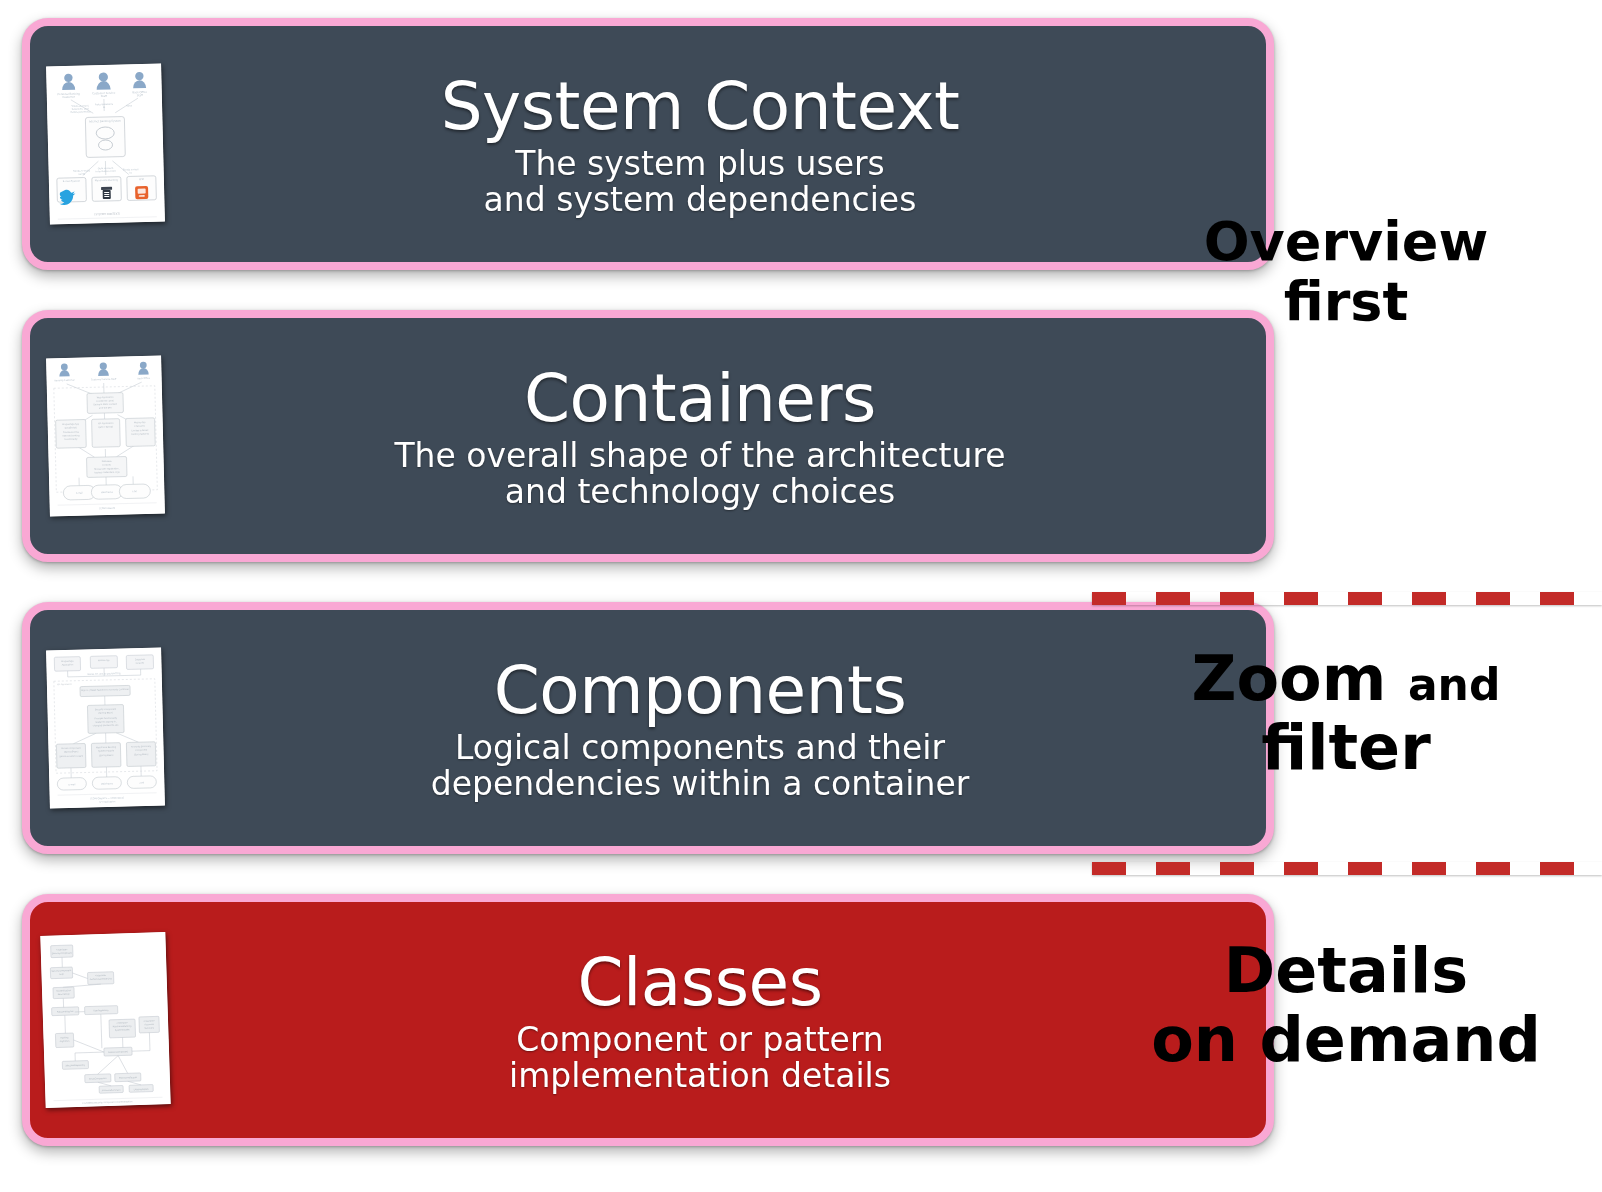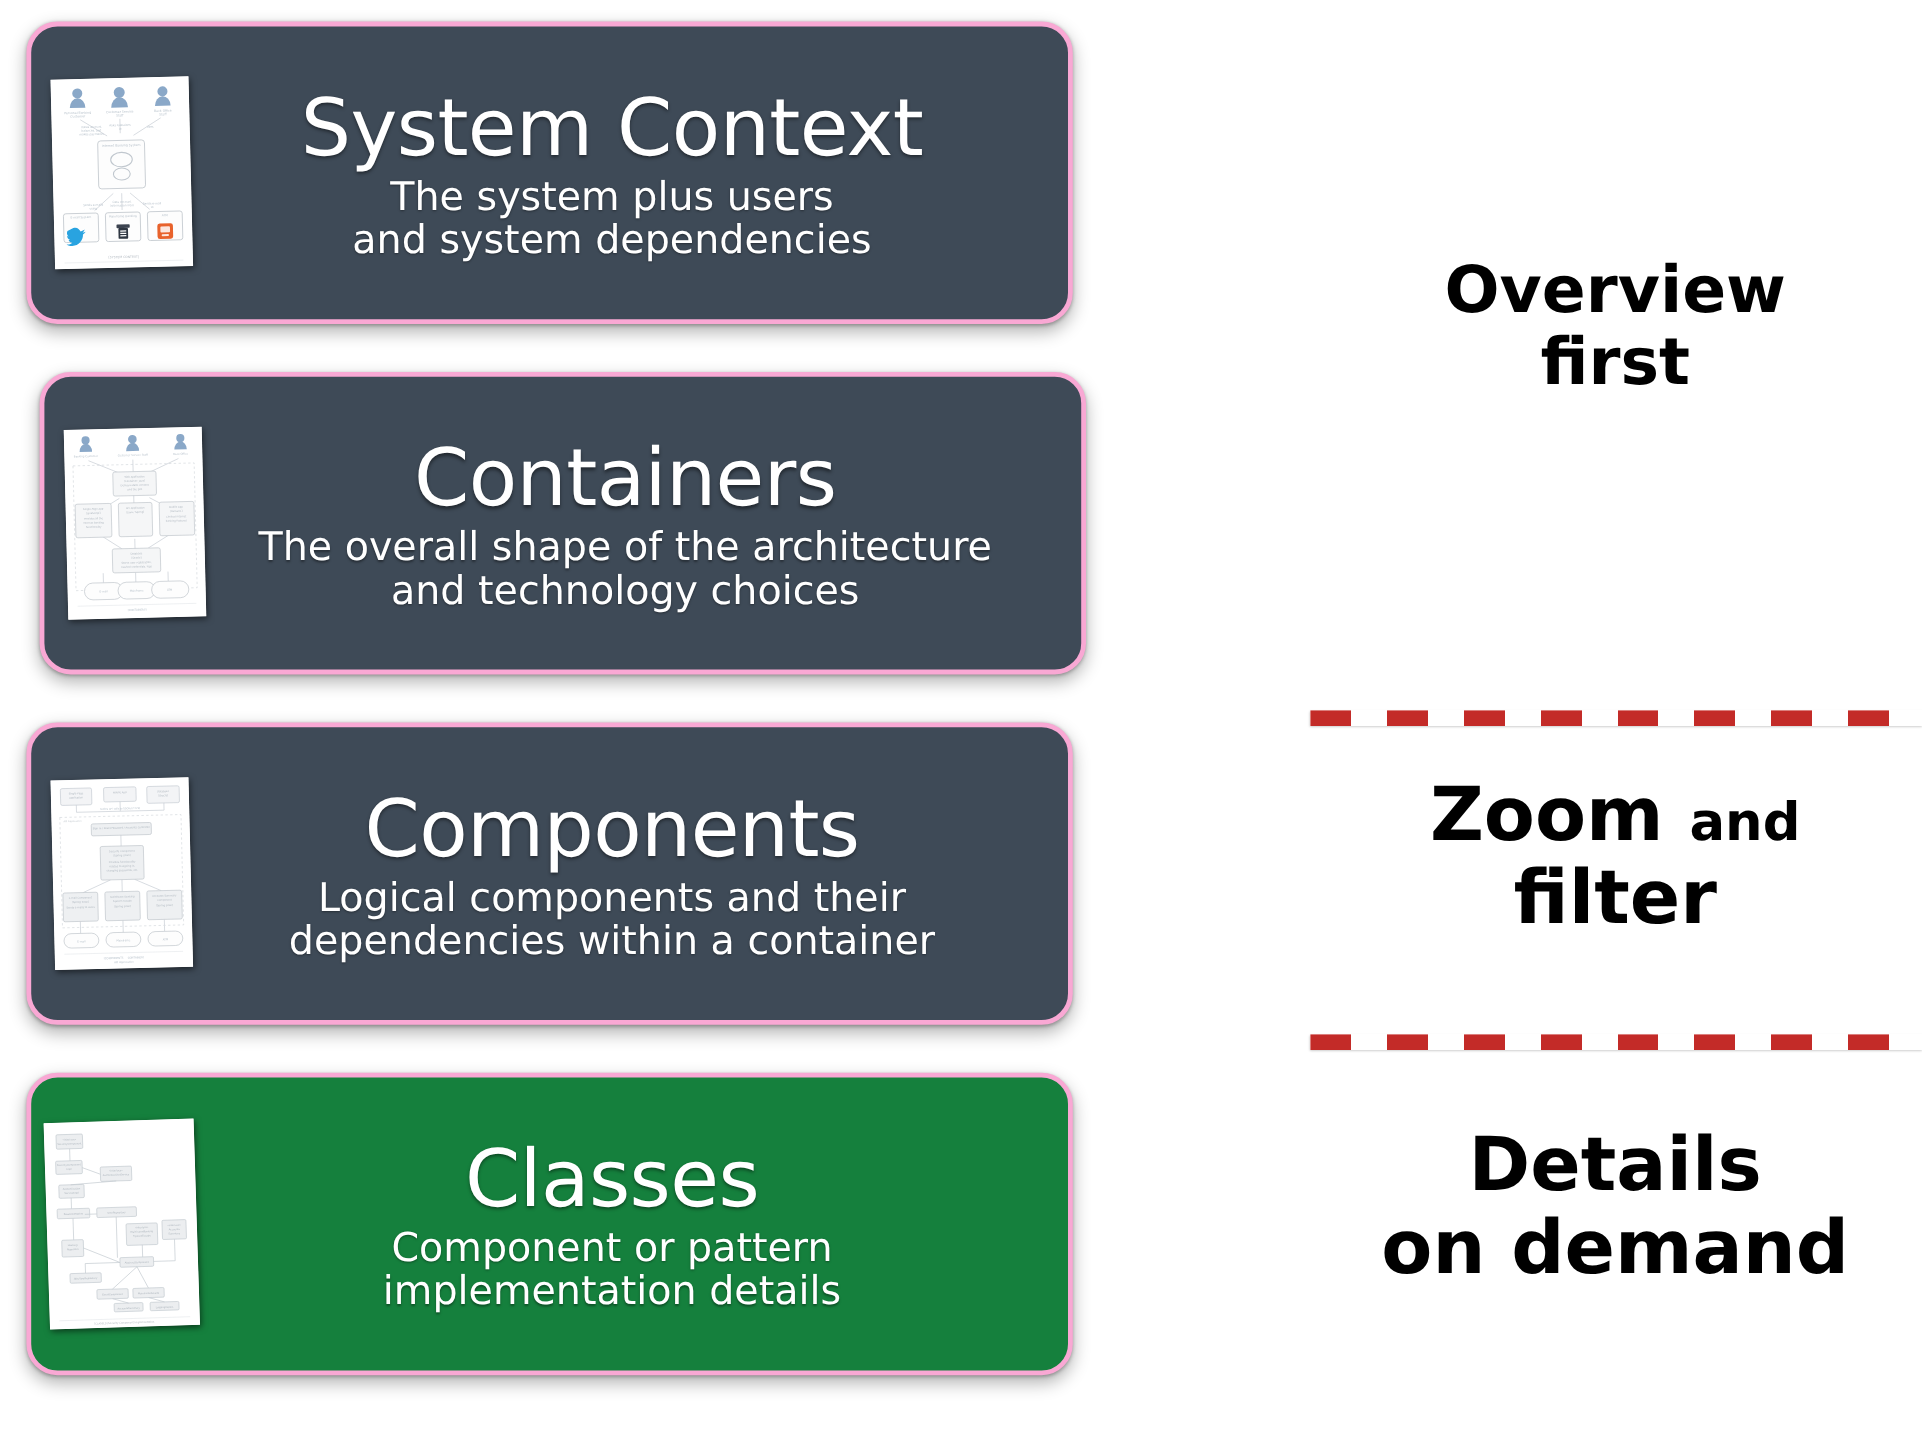--- a/index.html
+++ b/index.html
@@ -19,34 +19,34 @@
     position: relative;
     width: 1602px;
     height: 1192px;
     background: #ffffff;
   }
 
   
   .card {
     position: absolute;
     left: 22px;
-    width: 872px;
-    border: 4px solid #f9a8d4;
+    width: 1252px;
+    border: 8px solid #f9a8d4;
     border-radius: 26px;
     box-sizing: border-box;
     box-shadow: 0 6px 14px rgba(0,0,0,0.30), 0 1px 3px rgba(0,0,0,0.25);
     display: flex;
     align-items: center;
     overflow: hidden;
   }
   .card.dark  { background: #3e4a57; }
-  .card.light { background: #15803d; }
+  .card.light { background: #b91c1c; }
 
   .card-1 { top: 18px;  height: 252px; }
-  .card-2 { top: 310px; height: 252px; margin-left: 11px; }
+  .card-2 { top: 310px; height: 252px; }
   .card-3 { top: 602px; height: 252px; }
   .card-4 { top: 894px; height: 252px; }
 
   
   .thumb-wrap {
     position: relative;
     flex: 0 0 auto;
     width: 150px;
     height: 100%;
     display: flex;

